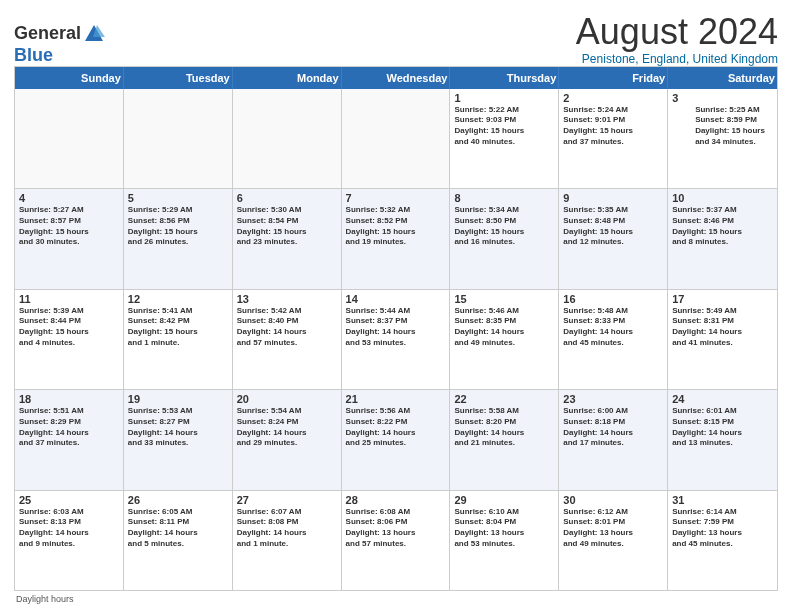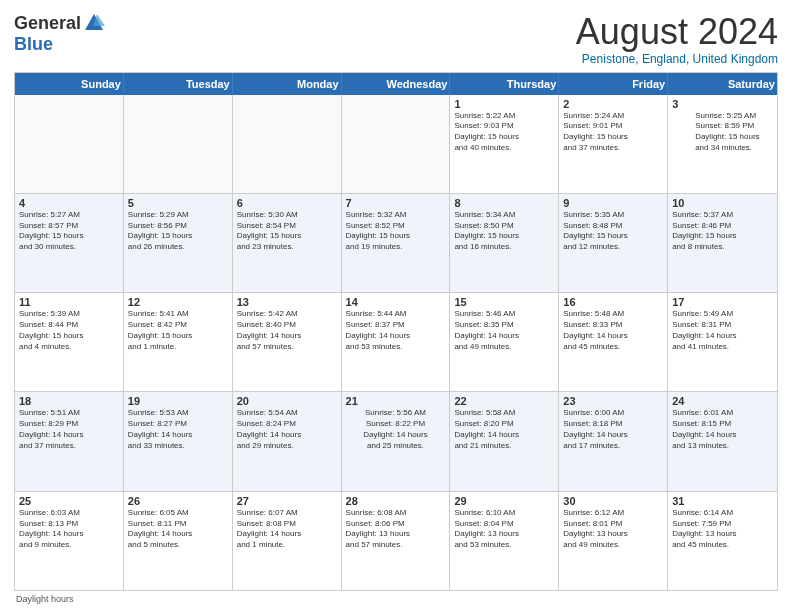--- a/index.html
+++ b/index.html
@@ -13,23 +13,22 @@
     .page {
       width: 792px;
       height: 612px;
       background: #fff;
       display: flex;
       flex-direction: column;
       padding: 12px 14px 8px 14px;
     }
     .header {
       display: flex;
-      align-items: flex-start;
+      align-items: flex-end;
       justify-content: space-between;
-      margin-bottom: 6px;
     }
     .logo {
       display: flex;
       flex-direction: column;
       align-items: flex-start;
     }
     .logo-text {
       display: flex;
       align-items: center;
     }
@@ -107,20 +106,21 @@
     .day-num {
       font-size: 11px;
       font-weight: bold;
       display: block;
       margin-bottom: 1px;
     }
     .cell-text {
       font-size: 8px;
       line-height: 1.35;
       color: #333;
+      font-weight: bold;
     }
     .footer-note {
       font-size: 9px;
       color: #555;
       text-align: left;
       margin-top: 3px;
       padding-left: 2px;
     }
   </style>
 </head>
@@ -301,21 +301,21 @@
           </div>
           <div class="cal-cell alt-row">
             <span class="day-num">20</span>
             <div class="cell-text" style="white-space: pre-line;">Sunrise: 5:54 AM
 Sunset: 8:24 PM
 Daylight: 14 hours
 and 29 minutes.</div>
           </div>
           <div class="cal-cell alt-row">
             <span class="day-num">21</span>
-            <div class="cell-text" style="white-space: pre-line; text-align: center;">Sunrise: 5:56 AM
+            <div class="cell-text" style="white-space: pre-line;">Sunrise: 5:56 AM
 Sunset: 8:22 PM
 Daylight: 14 hours
 and 25 minutes.</div>
           </div>
           <div class="cal-cell alt-row">
             <span class="day-num">22</span>
             <div class="cell-text" style="white-space: pre-line;">Sunrise: 5:58 AM
 Sunset: 8:20 PM
 Daylight: 14 hours
 and 21 minutes.</div>

